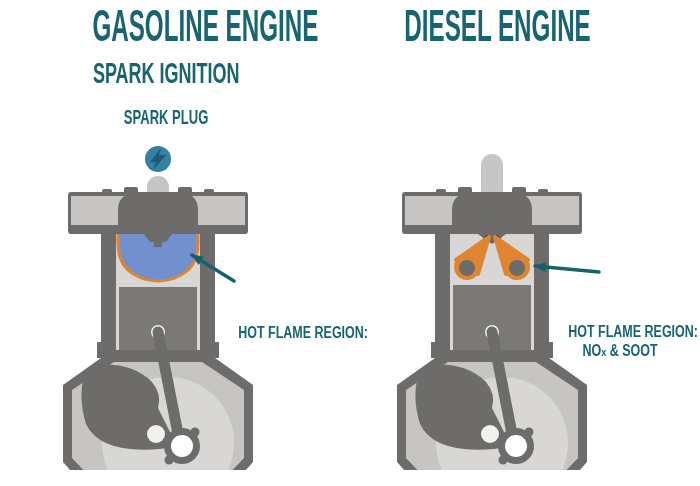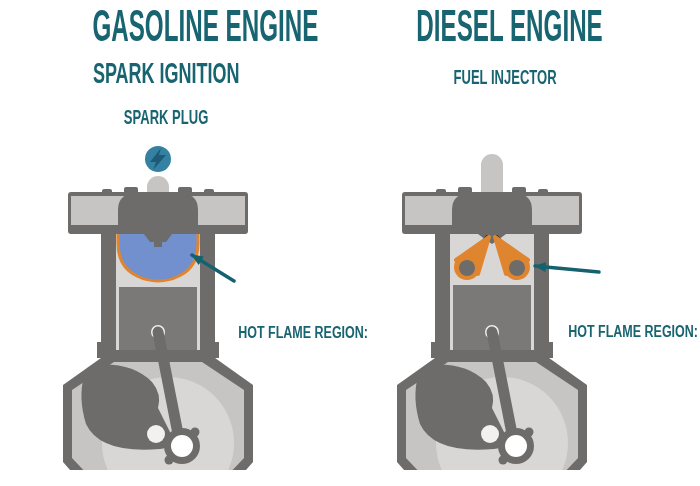--- a/index.html
+++ b/index.html
@@ -7,21 +7,21 @@
     --engine-dark:#6d6c6a; --engine-mid:#7b7977;
     --engine-light:#c6c5c3; --engine-lighter:#d8d7d5;
     --pin-white:#f2f1ef; --flame-blue:#7190cd; --flame-orange:#e0852f;
     --spark-circle:#3581a2; --spark-bolt:#1d5a77; --background:#ffffff;
   }
   html,body{margin:0;padding:0;}
   body{font-family:"Liberation Sans", sans-serif; background:var(--background);}
   #stage{position:relative;width:700px;height:470px;overflow:hidden;background:var(--background);}
   .col{position:absolute;top:0;text-align:center;color:var(--heading-teal);}
   .col-left{left:0;width:332px;}
-  .col-right{left:340px;width:330px;}
+  .col-right{left:328px;width:330px;}
   .cond{display:inline-block;white-space:nowrap;font-weight:bold;transform-origin:50% 50%;}
   .title{margin-top:4px;font-size:44px;line-height:44px;}
   .title .cond{transform:scaleX(0.55);}
   .subtitle{margin-top:10px;font-size:30px;line-height:30px;}
   .subtitle .cond{transform:scaleX(0.60);}
   .complabel{margin-top:18px;font-size:21px;line-height:21px;}
   .complabel .cond{transform:scaleX(0.62);}
   .engine{position:absolute;top:136px;width:240px;height:350px;}
   .engine-left{left:40px;}
   .engine-right{left:374px;}
@@ -51,21 +51,20 @@
 <div id="stage">
 
   <div class="col col-left">
     <div class="title"><span class="cond">GASOLINE ENGINE</span></div>
     <div class="subtitle"><span class="cond">SPARK IGNITION</span></div>
     <div class="complabel"><span class="cond">SPARK PLUG</span></div>
   </div>
 
   <div class="col col-right">
     <div class="title"><span class="cond">DIESEL ENGINE</span></div>
-    <div class="complabel"><span class="cond">FUEL INJECTOR</span></div>
   </div>
 
   <svg class="engine engine-left" viewBox="0 0 240 350">
 
     <g>
       <circle class="fSpark" cx="118" cy="23" r="13"></circle>
       <polygon class="fBolt" points="121,12 110,26 116,26 113,34 126,19 119,19"></polygon>
     </g>
 
     <rect class="fLight" x="107" y="40" width="22" height="32" rx="11"></rect>
@@ -200,15 +199,16 @@
     </defs>
     <line class="arrow-line" x1="234" y1="281" x2="192" y2="255" marker-end="url(#ah)"></line>
     <line class="arrow-line" x1="599" y1="272" x2="535" y2="266" marker-end="url(#ah)"></line>
   </svg>
 
   <div class="annot annot-left">
     <div class="line"><span class="cond">HOT FLAME REGION:</span></div>
   </div>
   <div class="annot annot-right">
     <div class="line"><span class="cond">HOT FLAME REGION:</span></div>
+    <div class="line"><span class="cond"><span>NO</span><span class="sub">x</span><span> &amp; SOOT</span></span></div>
   </div>
 
 </div>
 
 </body></html>

